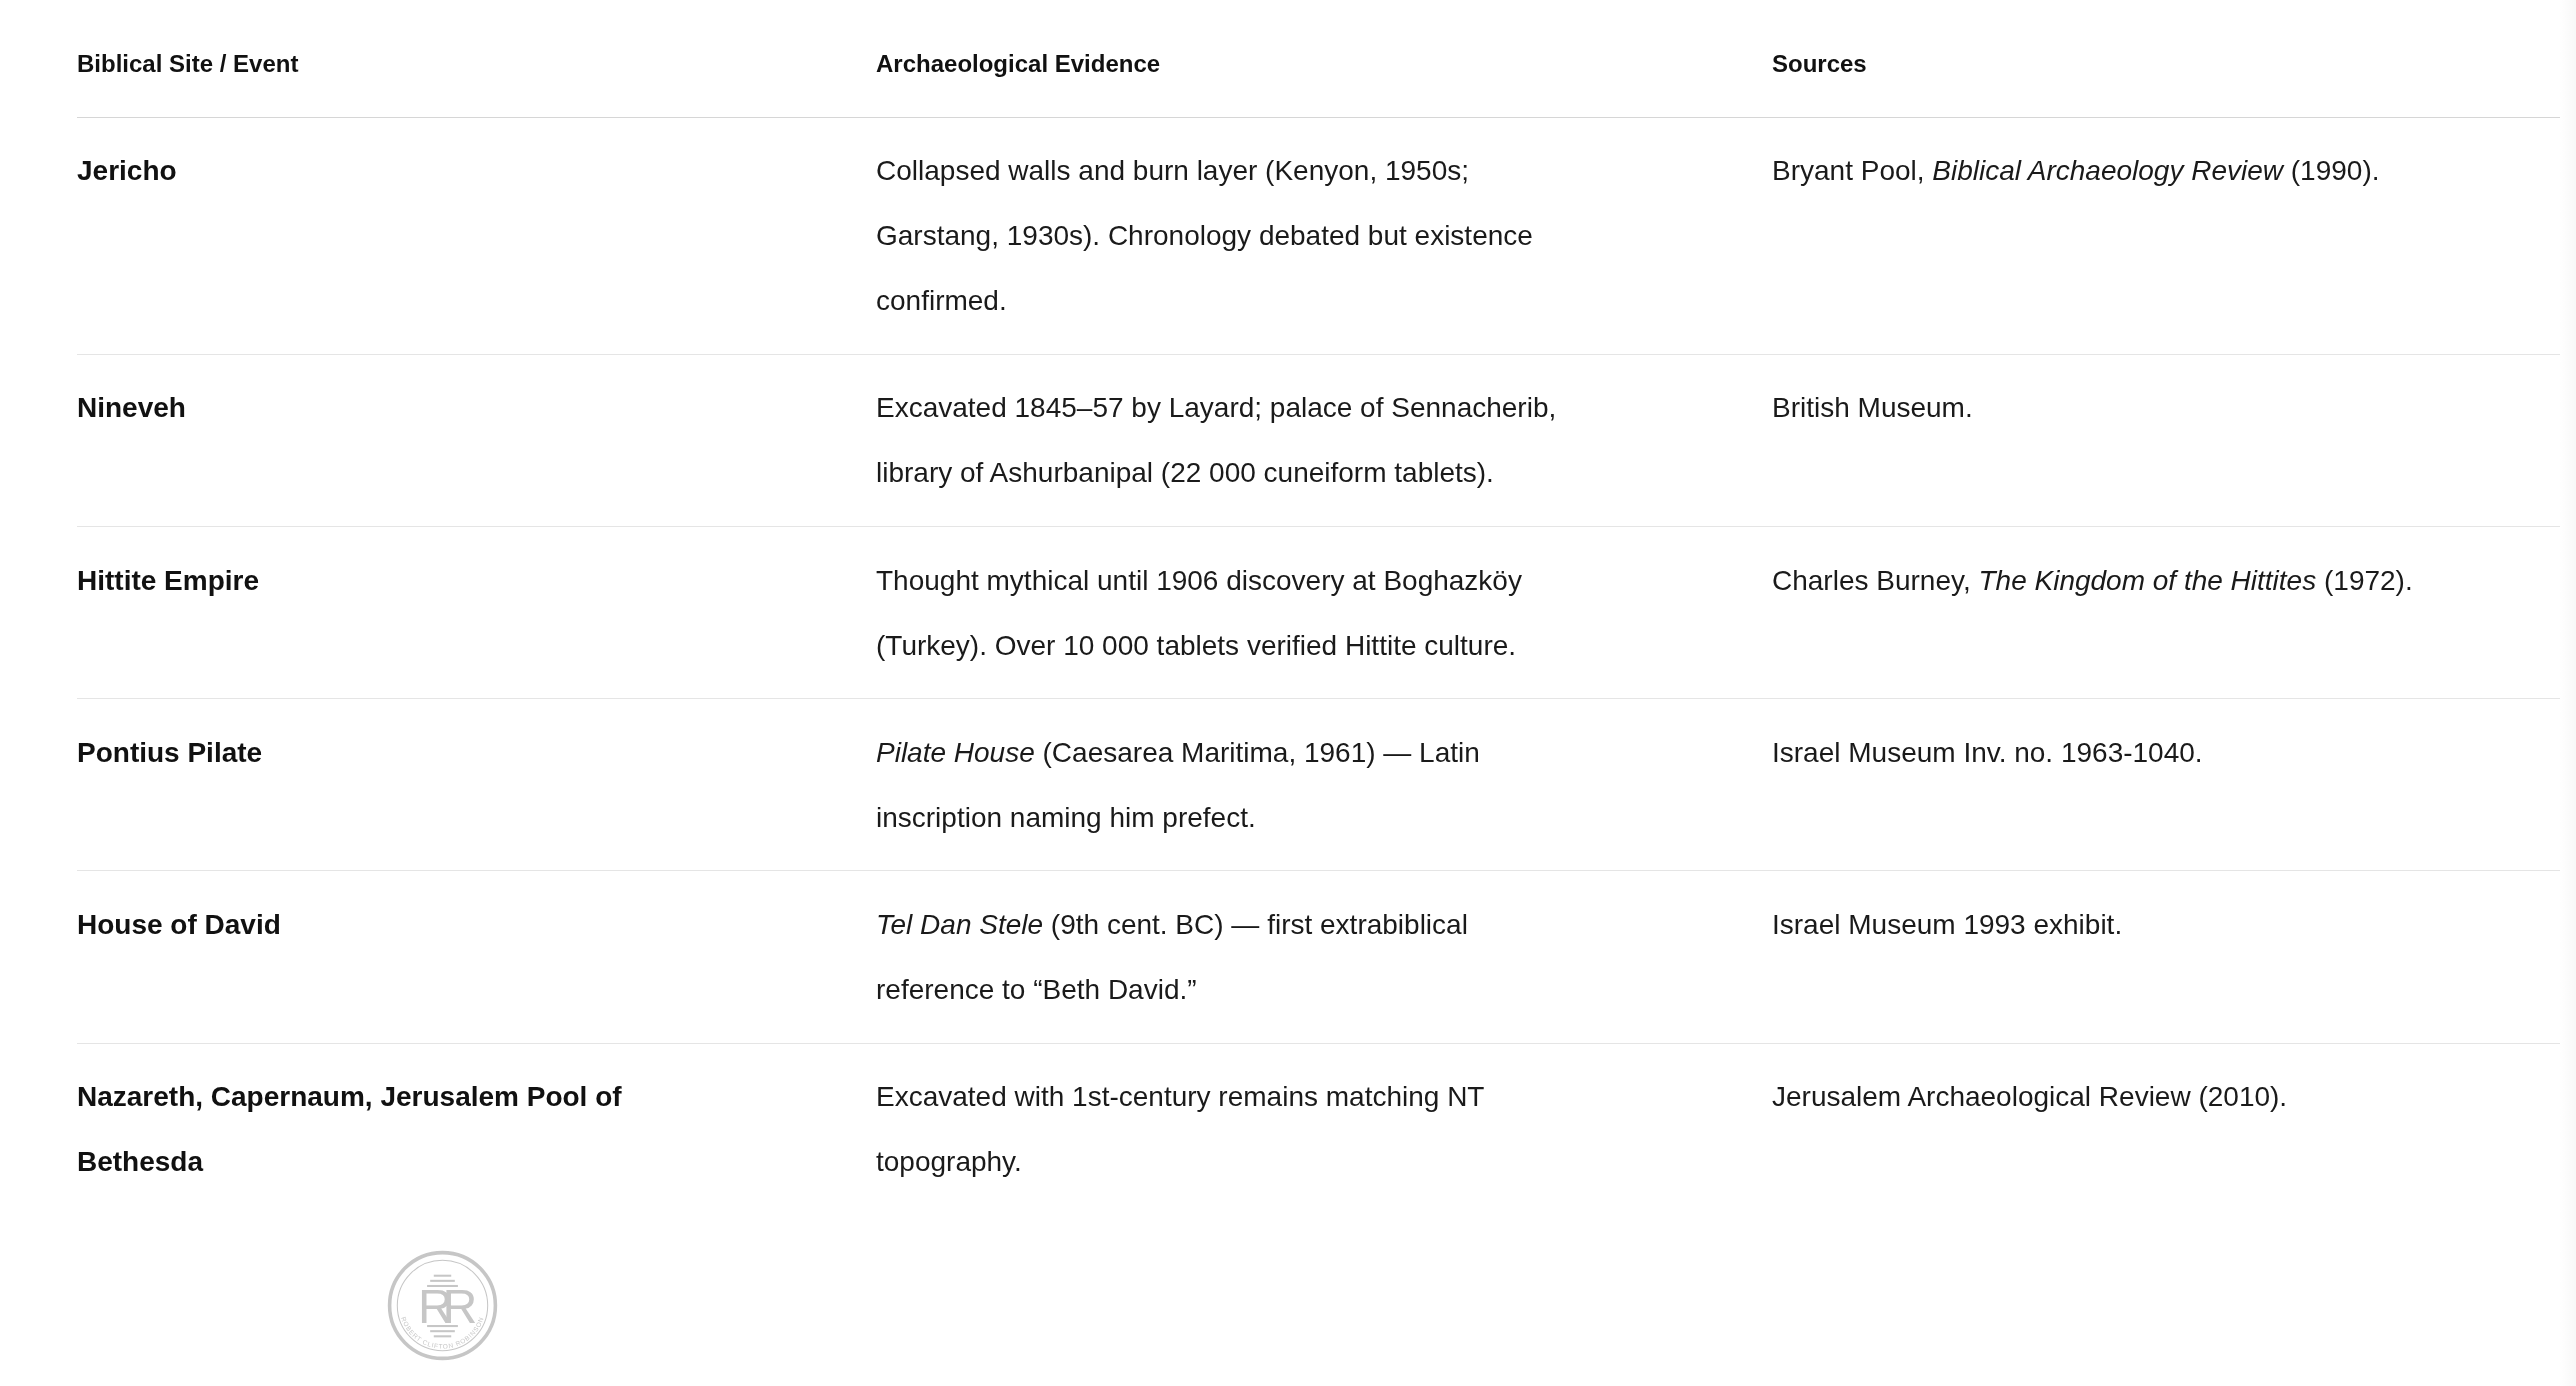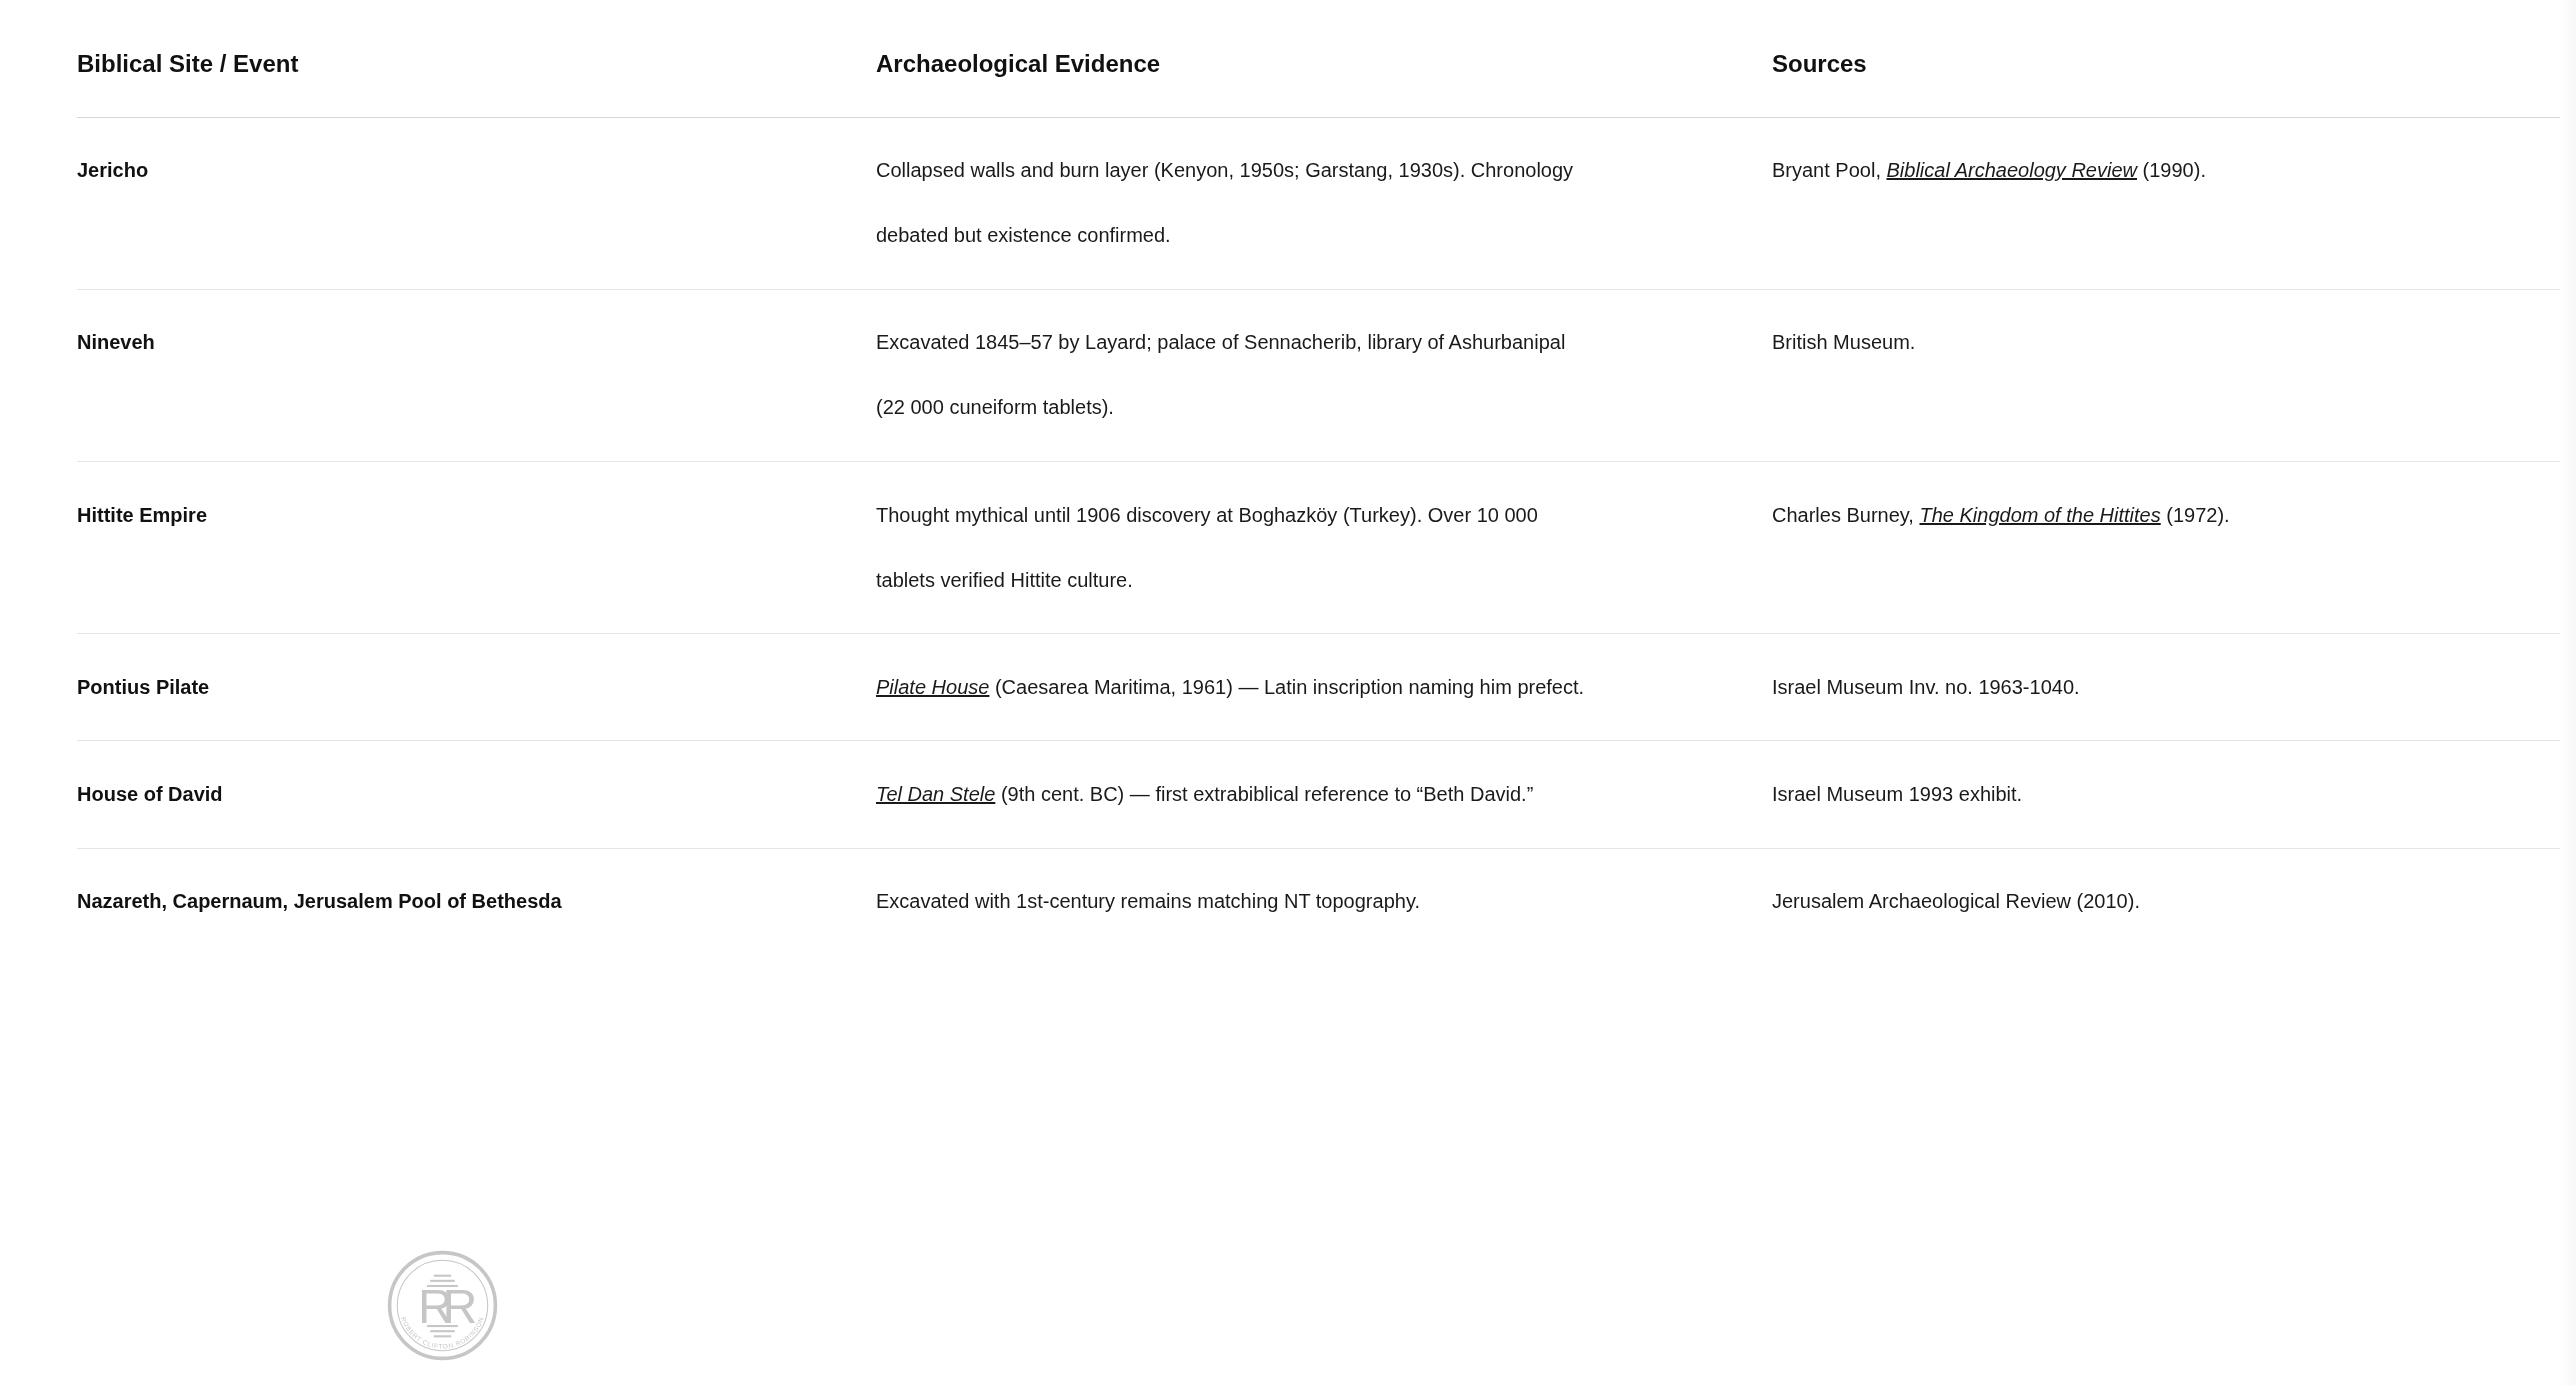--- a/index.html
+++ b/index.html
@@ -24,31 +24,31 @@
     font-size:24px;
     font-weight:700;
     text-align:left;
     vertical-align:top;
     line-height:65px;
     padding:31px 62px 20.6px 0;
     border-bottom:1px solid #d6d6d6;
     color:#111111;
   }
   td{
-    font-size:20px;
+    font-size:28px;
     line-height:65px;
     vertical-align:top;
     padding:20.6px 0 20.6px 0;
     border-top:1px solid #e5e5e5;
   }
   tbody tr:first-child td{border-top:none;}
   td.site{font-weight:700;padding-right:155px;color:#111111;}
   td.evidence{padding-right:185px;}
   td.sources{padding-right:144px;}
-  .it{font-style:italic;text-decoration:underline;}
+  .it{font-style:italic;}
   .watermark{
     position:absolute;
     left:386px;top:1249px;
     width:113px;height:113px;
     pointer-events:none;
   }
   .edge-shadow{
     position:absolute;
     top:0;right:0;
     width:32px;height:100%;

